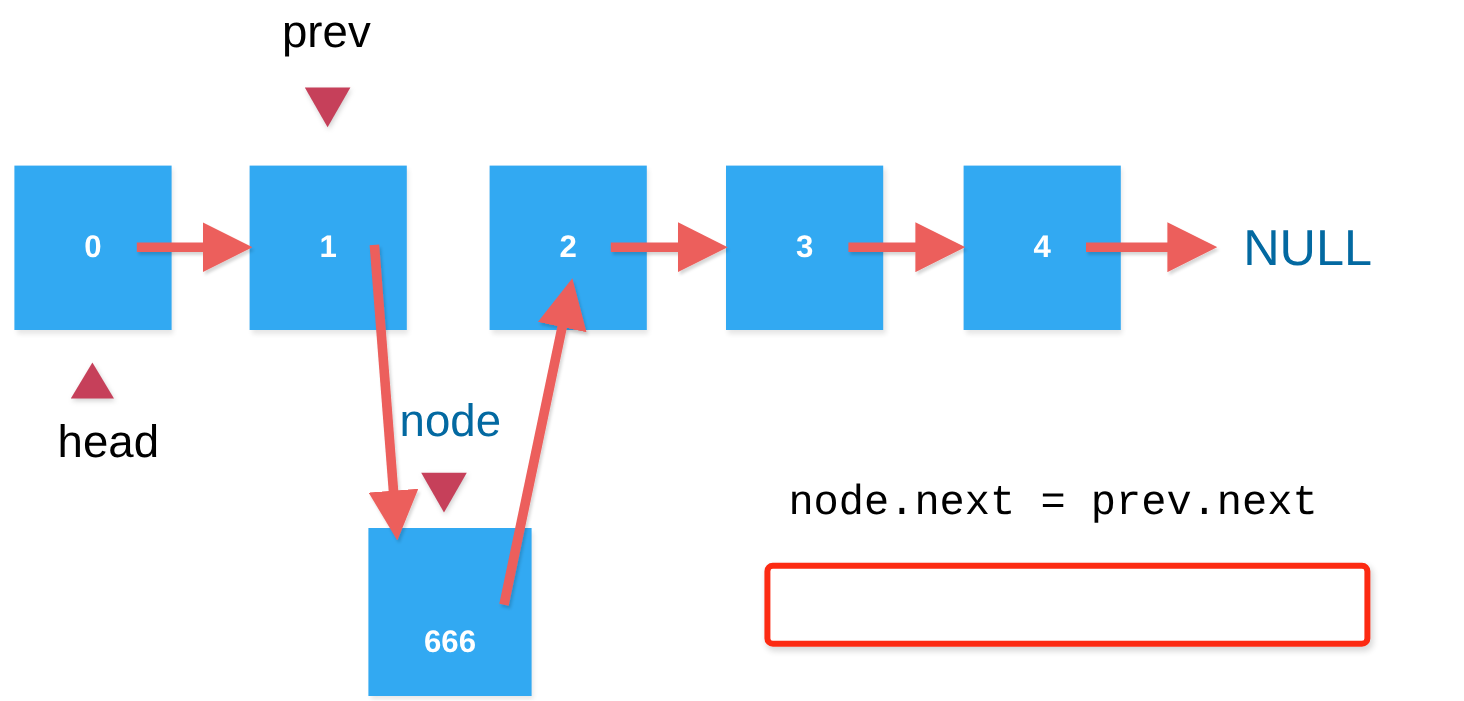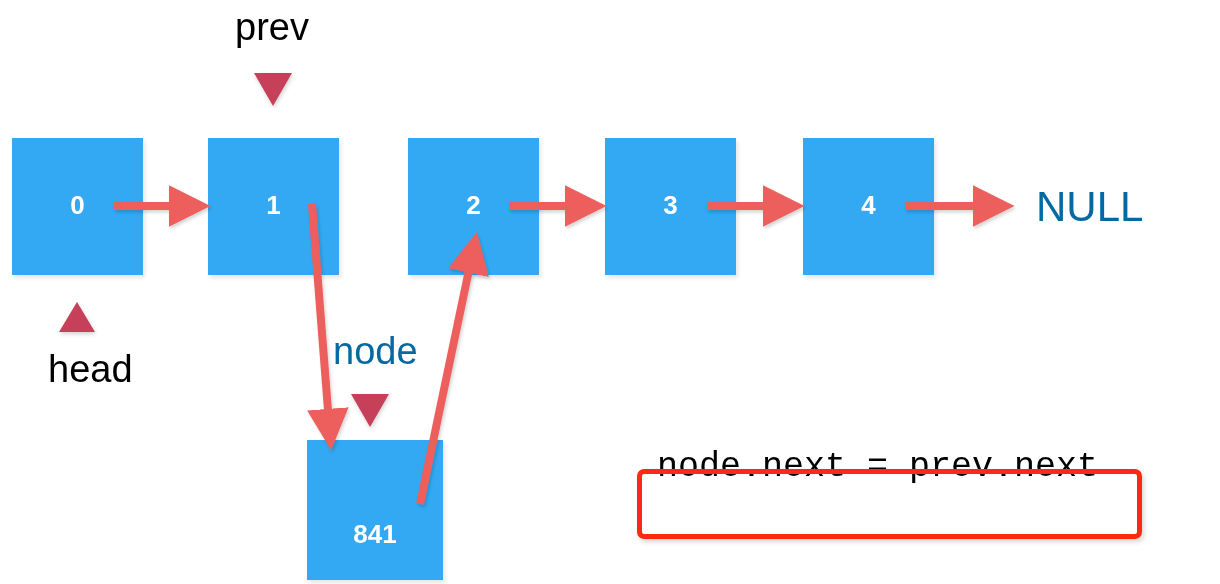--- a/index.html
+++ b/index.html
@@ -75,21 +75,20 @@
     user-select: none;
   }
   .code-line {
     position: absolute;
     color: #000000;
     font-family: "Liberation Mono", "DejaVu Sans Mono", monospace;
     font-size: 35px;
     line-height: 1;
     white-space: pre;
     user-select: none;
-    margin-top: 48px;
   }
   #code-highlight-box {
     position: absolute;
     left: 637px;
     top: 469px;
     width: 505px;
     height: 70px;
     border: 5px solid #FC2A12;
     border-radius: 7px;
     background: transparent;
@@ -133,21 +132,21 @@
 
   <div class="label" id="label-null" style="left: 1036px; top: 186px; font-size: 42px; color: #0369a1;">NULL</div>
 
   <div class="tri tri-up" id="tri-head" style="left: 59px; top: 302px; border-bottom-color: rgb(198, 64, 90);"></div>
   <div class="label" id="label-head" style="left: 30px; top: 350px; color: rgb(0, 0, 0); margin-left: 18px;">head</div>
 
   <div class="label" id="label-node" style="left: 333px; top: 332px; color: #0369a1;">node</div>
   <div class="tri tri-down" id="tri-node" style="left: 351px; top: 394px; border-top-color: rgb(198, 64, 90);"></div>
 
   <div class="node-box" id="node-new" style="background: rgb(50, 169, 242);">
-    <span class="node-value" style="color: rgb(255, 255, 255);">841</span>
+    <span class="node-value" style="color: rgb(255, 255, 255);">666</span>
   </div>
 
   <div class="code-line" id="code-line-0" style="left: 657px; top: 402px; color: rgb(0, 0, 0);">node.next = prev.next</div>
 
   <div id="code-highlight-box" style="border-color: rgb(252, 42, 18);"></div>
 
   <svg id="arrows" viewBox="0 0 1220 584">
     <defs>
       <marker id="ah" markerWidth="5.2" markerHeight="5.2" refX="3.4" refY="2.6" orient="auto" markerUnits="strokeWidth">
         <path d="M0,0 L5.2,2.6 L0,5.2 z" fill="#EC5F5C"></path>

